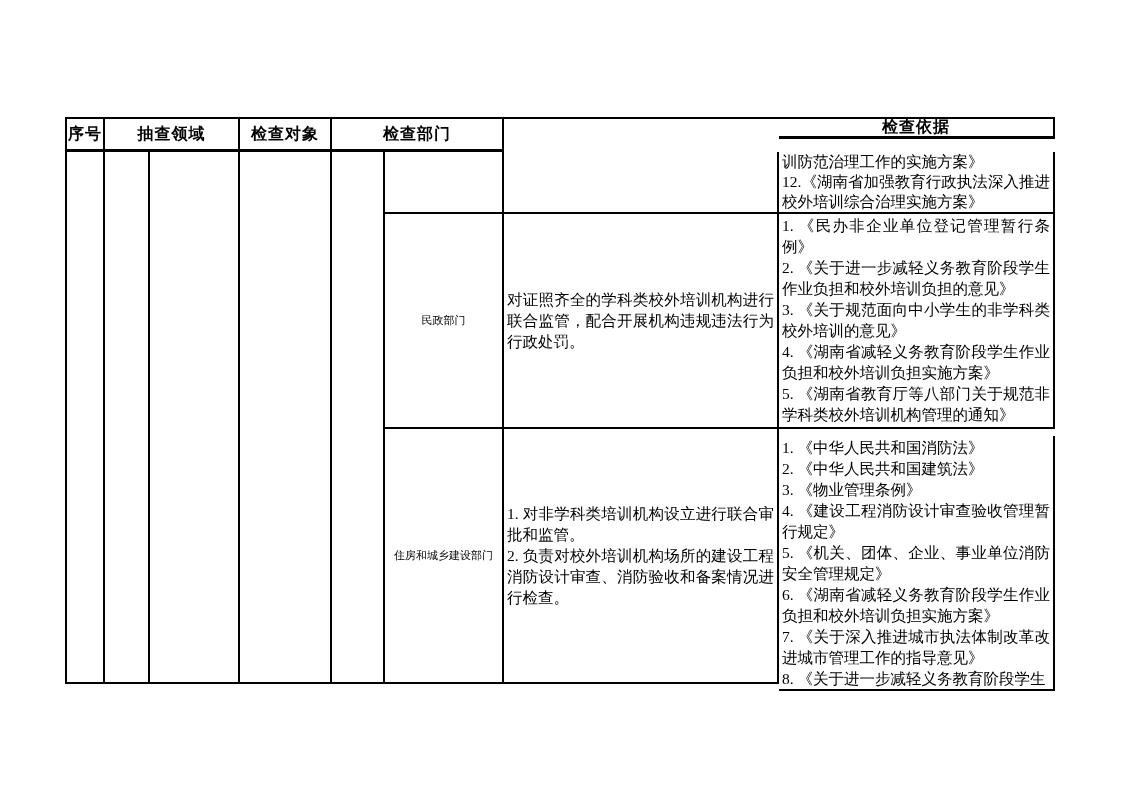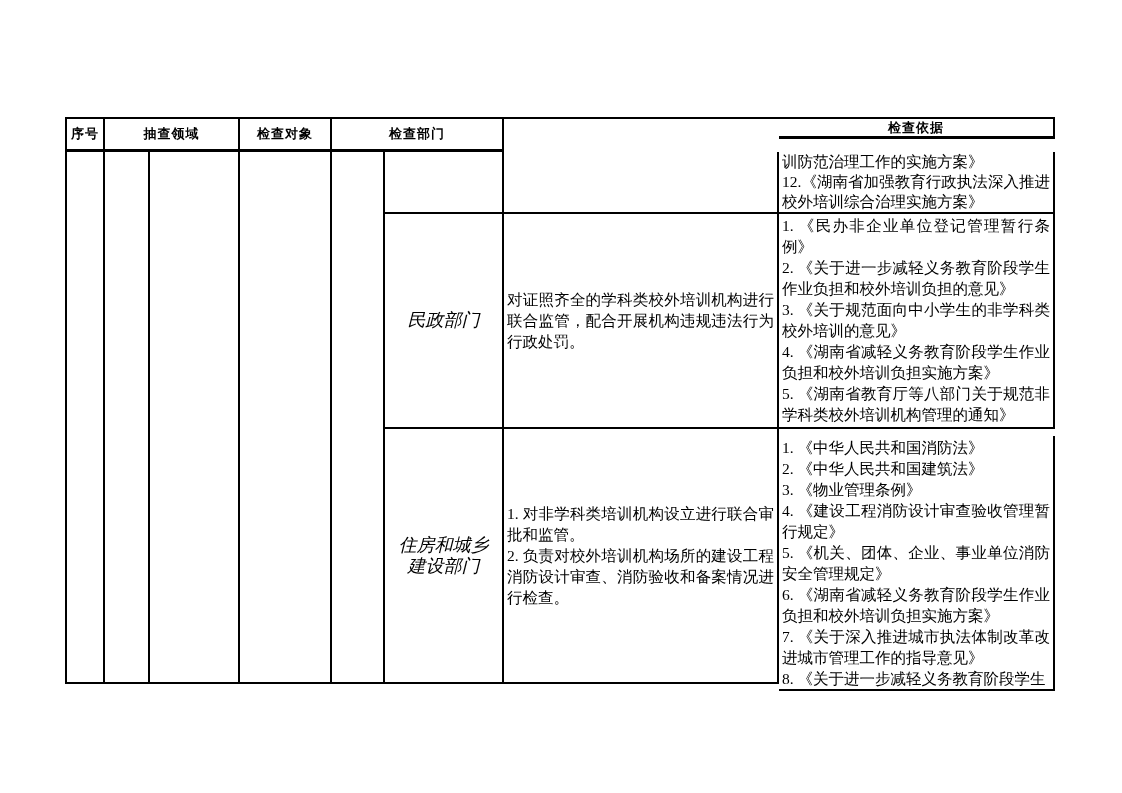--- a/index.html
+++ b/index.html
@@ -29,34 +29,33 @@
     border-bottom: 2px solid #000;
     background: #ffffff;
     overflow: hidden;
     color: #000000;
   }
   .hcell {
     display: flex;
     align-items: center;
     justify-content: center;
     font-weight: 700;
-    font-size: 13px;
+    font-size: 16px;
     border-bottom-width: 3px;
     letter-spacing: 1px;
   }
   .merged {  }
   .dept {
     display: flex;
     align-items: center;
     justify-content: center;
     text-align: center;
-    font-size: 18px;
+    font-size: 11px;
     line-height: 21px;
     padding: 0 6px;
-    font-style: italic;
   }
   .matters {
     display: flex;
     flex-direction: column;
     justify-content: center;
     font-size: 15.5px;
     line-height: 21px;
     padding: 8px 3px;
   }
   .basis {

